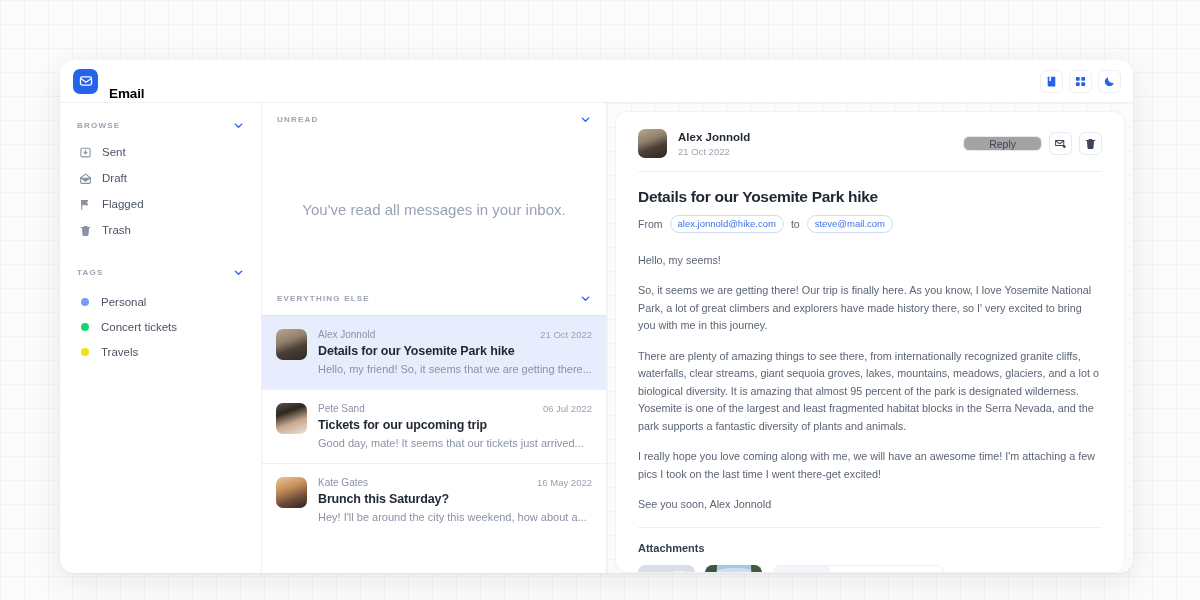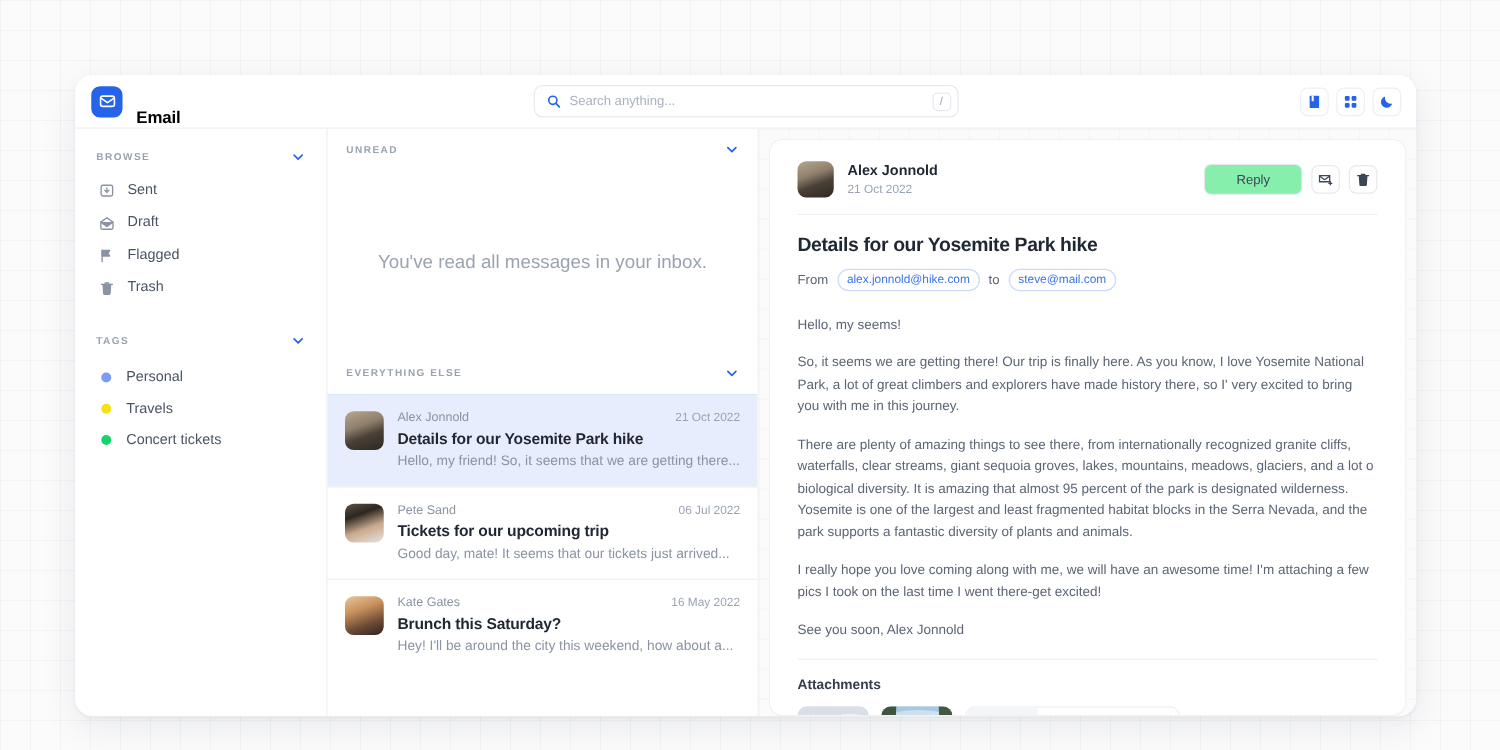--- a/index.html
+++ b/index.html
@@ -246,25 +246,25 @@
     width: 29px; height: 29px;
     border-radius: 7px;
     background-size: cover; background-position: center;
     flex: 0 0 29px;
   }
   #read-sender { margin-left: 11px; }
   #read-sender-name { font-size: 11.5px; font-weight: bold; color: #1f2733; }
   #read-sender-date { font-size: 9.5px; color: #9aa3b2; margin-top: 3px; }
   #read-actions { margin-left: auto; display: flex; align-items: center; gap: 7px; }
   #reply-btn {
-    height: 25px;
+    height: 15px;
     padding: 0 25px;
     border: 1px solid #e6e9ef;
     border-radius: 6px;
-    background: #86efac;
+    background: #a3a3a3;
     font-family: "Liberation Sans", sans-serif;
     font-size: 10.5px;
     color: #3c4656;
     cursor: pointer;
   }
   .act-btn {
     width: 23px; height: 23px;
     border: 1px solid #e6e9ef;
     border-radius: 6px;
     background: #fff;
@@ -339,32 +339,20 @@
     <div class="brand">
       <div class="brand-logo">
         <svg width="14" height="14" viewBox="0 0 24 24" fill="none" stroke="#ffffff" stroke-width="2.2" stroke-linecap="round" stroke-linejoin="round">
           <rect x="2.5" y="5" width="19" height="14" rx="3"></rect>
           <path d="M3.5 8 L12 14 L20.5 8"></path>
         </svg>
       </div>
       <div class="brand-name">Email</div>
     </div>
 
-    <div id="search-wrap">
-      <div id="search-box">
-        <span style="display:flex">
-          <svg width="12" height="12" viewBox="0 0 24 24" fill="none" stroke="#2563eb" stroke-width="2.6" stroke-linecap="round">
-            <circle cx="10.5" cy="10.5" r="6.5"></circle>
-            <path d="M15.5 15.5 L21 21"></path>
-          </svg>
-        </span>
-        <input id="search-input" type="text" placeholder="Search anything..." style="">
-        <span class="kbd">/</span>
-      </div>
-    </div>
 
     <div id="topbar-actions">
       <div class="tb-btn">
         <svg width="13" height="13" viewBox="0 0 24 24" fill="#2563eb">
           <path d="M6 3h12a1 1 0 0 1 1 1v16a1 1 0 0 1-1 1H6a1 1 0 0 1-1-1V4a1 1 0 0 1 1-1z"></path>
           <rect x="8" y="3" width="3" height="8" fill="#ffffff"></rect>
         </svg>
       </div>
       <div class="tb-btn">
         <svg width="13" height="13" viewBox="0 0 24 24" fill="#2563eb">
@@ -449,26 +437,26 @@
             </svg>
           </span>
         </div>
 
         <div style="margin-top:6px">
           <div class="tag-item">
             <span class="tag-dot" style="background:#7b9cf5"></span>
             <span class="tag-label">Personal</span>
           </div>
           <div class="tag-item">
+            <span class="tag-dot" style="background:#16d46b"></span>
+            <span class="tag-label">Concert tickets</span>
+          </div>
+          <div class="tag-item">
             <span class="tag-dot" style="background:#f2e313"></span>
             <span class="tag-label">Travels</span>
-          </div>
-          <div class="tag-item">
-            <span class="tag-dot" style="background:#16d46b"></span>
-            <span class="tag-label">Concert tickets</span>
           </div>
         </div>
       </div>
     </div>
 
     <div id="list-col">
 
       <div class="list-sec-head">
         <span class="sec-title">UNREAD</span>
         <span class="chev">

